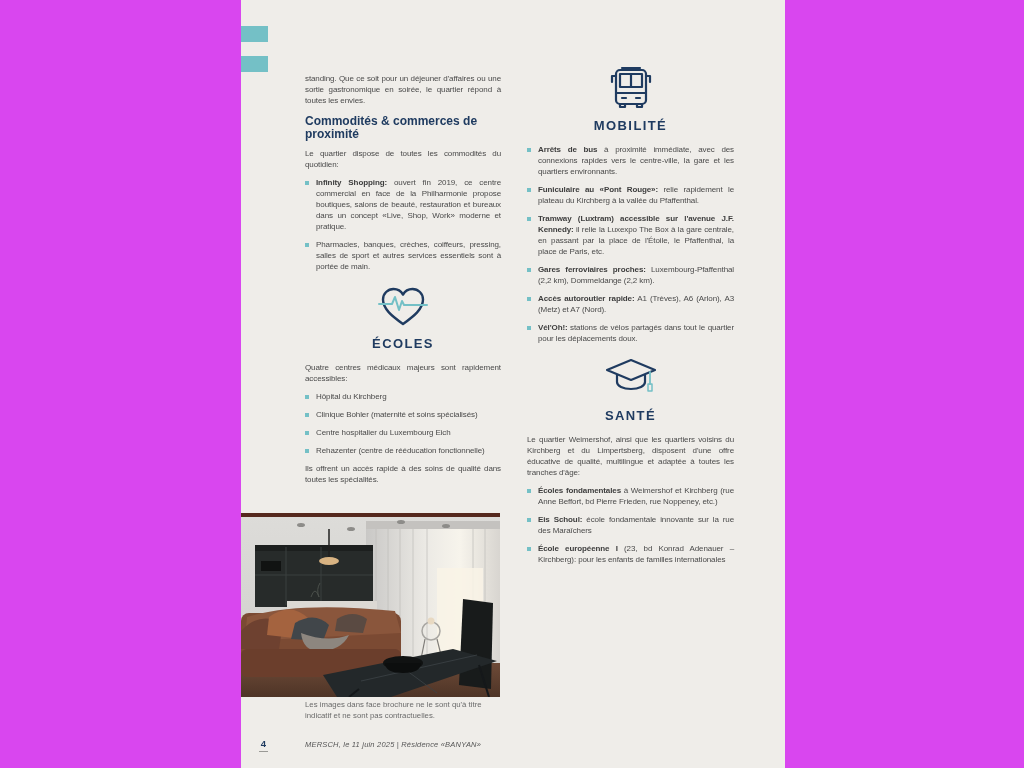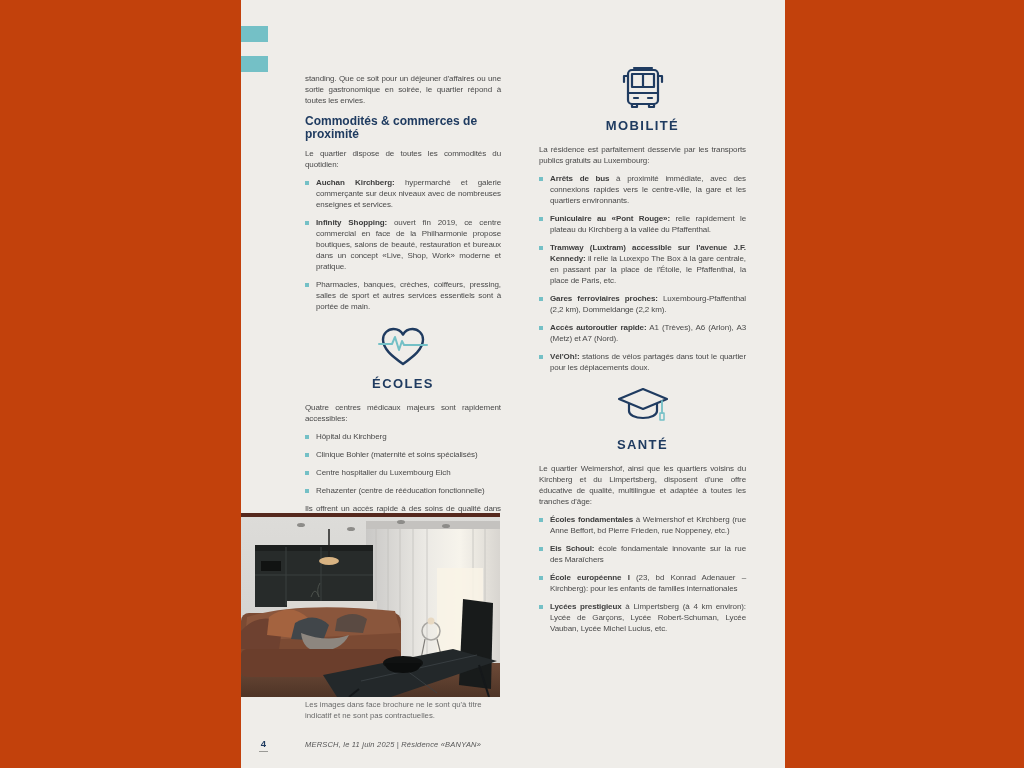--- a/index.html
+++ b/index.html
@@ -1,25 +1,25 @@
 <!DOCTYPE html>
 <html><head>
 <meta charset="utf-8">
 <style>
   html,body{margin:0;padding:0;background:#ffffff;}
-  .canvas{position:relative;width:1024px;height:768px;background:#c2410c;overflow:hidden;
+  .canvas{position:relative;width:1024px;height:768px;background:#d946ef;overflow:hidden;
           font-family:"Liberation Sans",sans-serif;}
   .page{position:absolute;left:241px;top:0;width:544px;height:768px;background:#efede9;}
   .deco{position:absolute;left:0;width:27px;height:16px;background:#74c0c6;}
   .deco-1{top:26px;}
   .deco-2{top:56px;}
 
   .col{position:absolute;top:0;}
   .col-left{left:64px;width:196px;padding-top:73px;}
-  .col-right{left:298px;width:207px;padding-top:64px;}
+  .col-right{left:286px;width:207px;padding-top:64px;}
 
   .body{font-size:8px;line-height:11px;letter-spacing:-0.1px;color:#4a4a4a;
         text-align:justify;margin:0 0 7px 0;}
   .subhead{font-size:12px;line-height:13px;color:#1f3b60;font-weight:bold;
            margin:9px 0 7px 0;}
   .sectitle{font-size:13px;line-height:16px;color:#1f3b60;font-weight:bold;
             letter-spacing:1.4px;text-align:center;margin:0 0 10px 0;}
   .bullets{list-style:none;margin:0 0 1px 0;padding:0;}
   .bullets li{position:relative;padding-left:11px;margin:0 0 7px 0;
               font-size:8px;line-height:11px;letter-spacing:-0.1px;color:#4a4a4a;text-align:justify;}
@@ -46,21 +46,20 @@
 
     <div class="deco deco-1"></div>
     <div class="deco deco-2"></div>
 
     <div class="col col-left">
       <p class="body">standing. Que ce soit pour un déjeuner d'affaires ou une sortie gastronomique en soirée, le quartier répond à toutes les envies.</p>
 
       <h3 class="subhead">Commodités &amp; commerces de proximité</h3>
       <p class="body">Le quartier dispose de toutes les commodités du quotidien:</p>
       <ul class="bullets">
-        <li><span class="sq"></span><span class="b">Auchan Kirchberg:</span><span> hypermarché et galerie commerçante sur deux niveaux avec de nombreuses enseignes et services.</span></li>
         <li><span class="sq"></span><span class="b">Infinity Shopping:</span><span> ouvert fin 2019, ce centre commercial en face de la Philharmonie propose boutiques, salons de beauté, restauration et bureaux dans un concept «Live, Shop, Work» moderne et pratique.</span></li>
         <li><span class="sq"></span><span class="b"></span><span>Pharmacies, banques, crèches, coiffeurs, pressing, salles de sport et autres services essentiels sont à portée de main.</span></li>
       </ul>
 
       <div class="icon-wrap">
         <span>
           <svg width="50" height="44" viewBox="0 0 50 44" fill="none">
             <path d="M25 40 C14 32 5 25 5 15.5 C5 9.5 9.8 5 15.5 5 C19.6 5 23.2 7.3 25 10.6 C26.8 7.3 30.4 5 34.5 5 C40.2 5 45 9.5 45 15.5 C45 25 36 32 25 40 Z" stroke="#1f3b60" stroke-width="2.4" stroke-linejoin="round"></path>
             <polyline points="1,20 14,20 17,13 21,26 24,17 26,21 34,21 49,21" stroke="#74c0c6" stroke-width="2" fill="none" stroke-linejoin="round" stroke-linecap="round"></polyline>
           </svg>
@@ -172,21 +171,20 @@
             <path d="M41 12 h4 v6"></path>
             <line x1="11" y1="29" x2="41" y2="29"></line>
             <line x1="17" y1="34" x2="21" y2="34"></line>
             <line x1="31" y1="34" x2="35" y2="34"></line>
             <path d="M15 40 v3 h5 v-3"></path>
             <path d="M32 40 v3 h5 v-3"></path>
           </svg>
         </span>
       </div>
       <h2 class="sectitle">MOBILITÉ</h2>
-      <p class="body">La résidence est parfaitement desservie par les transports publics gratuits au Luxembourg:</p>
       <ul class="bullets">
         <li><span class="sq"></span><span class="b">Arrêts de bus</span><span> à proximité immédiate, avec des connexions rapides vers le centre-ville, la gare et les quartiers environnants.</span></li>
         <li><span class="sq"></span><span class="b">Funiculaire au «Pont Rouge»:</span><span> relie rapidement le plateau du Kirchberg à la vallée du Pfaffenthal.</span></li>
         <li><span class="sq"></span><span class="b">Tramway (Luxtram) accessible sur l'avenue J.F. Kennedy:</span><span> il relie la Luxexpo The Box à la gare centrale, en passant par la place de l'Étoile, le Pfaffenthal, la place de Paris, etc.</span></li>
         <li><span class="sq"></span><span class="b">Gares ferroviaires proches:</span><span> Luxembourg-Pfaffenthal (2,2 km), Dommeldange (2,2 km).</span></li>
         <li><span class="sq"></span><span class="b">Accès autoroutier rapide:</span><span> A1 (Trèves), A6 (Arlon), A3 (Metz) et A7 (Nord).</span></li>
         <li><span class="sq"></span><span class="b">Vél'Oh!:</span><span> stations de vélos partagés dans tout le quartier pour les déplacements doux.</span></li>
       </ul>
 
       <div class="icon-wrap">
@@ -198,21 +196,20 @@
             <rect x="45" y="28" width="4" height="7" fill="none" stroke="#74c0c6" stroke-width="1.5"></rect>
           </svg>
         </span>
       </div>
       <h2 class="sectitle">SANTÉ</h2>
       <p class="body">Le quartier Weimershof, ainsi que les quartiers voisins du Kirchberg et du Limpertsberg, disposent d'une offre éducative de qualité, multilingue et adaptée à toutes les tranches d'âge:</p>
       <ul class="bullets">
         <li><span class="sq"></span><span class="b">Écoles fondamentales</span><span> à Weimershof et Kirchberg (rue Anne Beffort, bd Pierre Frieden, rue Noppeney, etc.)</span></li>
         <li><span class="sq"></span><span class="b">Eis Schoul:</span><span> école fondamentale innovante sur la rue des Maraîchers</span></li>
         <li><span class="sq"></span><span class="b">École européenne I</span><span> (23, bd Konrad Adenauer – Kirchberg): pour les enfants de familles internationales</span></li>
-        <li><span class="sq"></span><span class="b">Lycées prestigieux</span><span> à Limpertsberg (à 4 km environ): Lycée de Garçons, Lycée Robert-Schuman, Lycée Vauban, Lycée Michel Lucius, etc.</span></li>
       </ul>
     </div>
 
     <div class="footer">
       <div class="pagenum-wrap">
         <span class="pagenum">4</span>
         <span class="pagenum-line"></span>
       </div>
       <span class="meta">MERSCH, le 11 juin 2025  |  Résidence «BANYAN»</span>
     </div>

